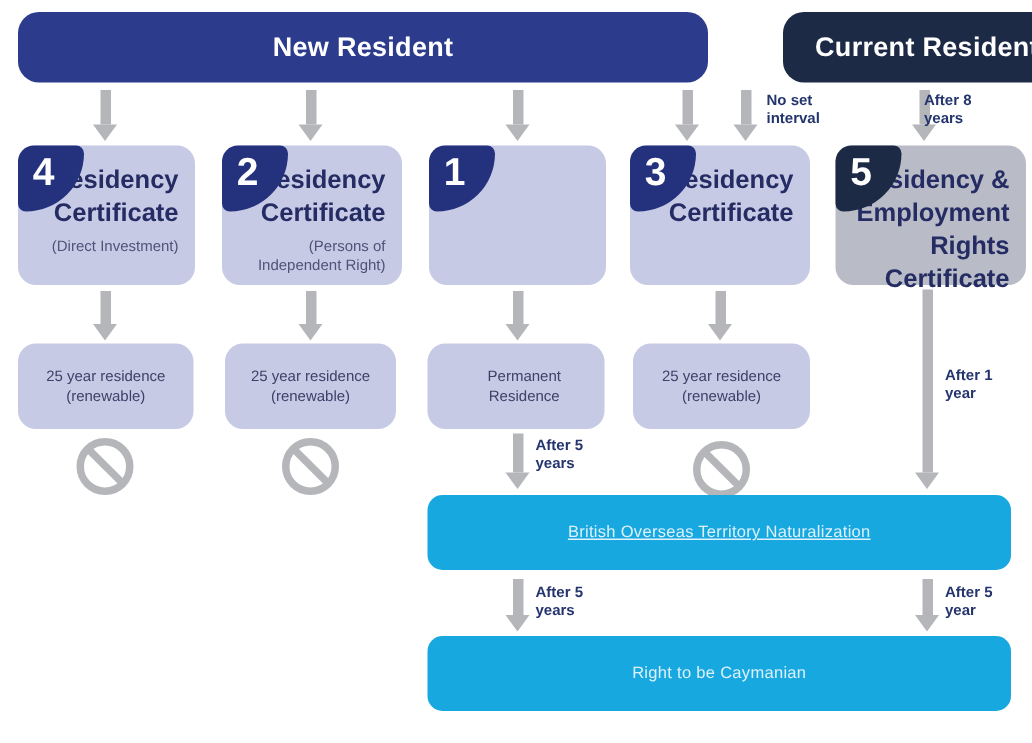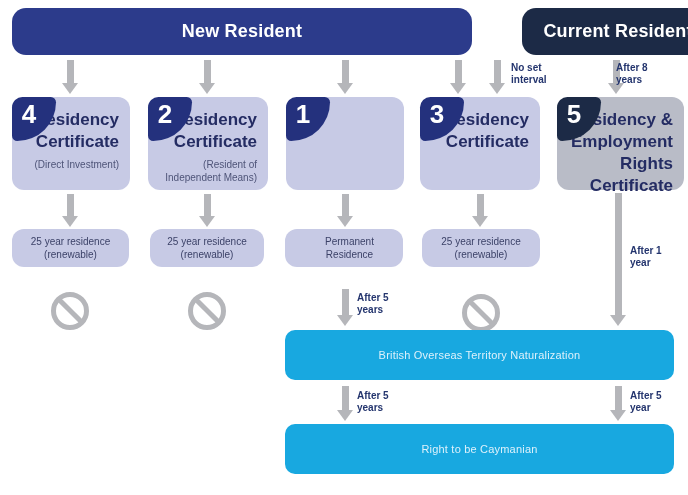--- a/index.html
+++ b/index.html
@@ -26,21 +26,21 @@
     border-radius:12px 6px 100% 6px;
     display:flex;align-items:center;justify-content:center;
     box-sizing:border-box;padding:0 12px 10px 2px;
     color:#ffffff;font-size:26px;font-weight:bold;
   }
   .badge.dark{background:#1c2a46;}
   .card-title{font-size:17px;font-weight:bold;color:#242c63;line-height:1.3;}
   .card-sub{font-size:10px;color:#4e5478;line-height:1.3;margin-top:5px;}
   
   .outcome{
-    position:absolute;top:229px;height:38px;border-radius:12px;background:#c7cae5;
+    position:absolute;top:229px;height:57px;border-radius:12px;background:#c7cae5;
     box-sizing:border-box;display:flex;align-items:center;justify-content:center;
     text-align:center;font-size:10px;color:#3c4268;line-height:1.3;padding:0 10px;
   }
   
   .cyan{
     position:absolute;left:285px;width:389px;height:50px;border-radius:10px;background:#18a8e0;
     display:flex;align-items:center;justify-content:center;
     color:#ddf1fb;font-size:11px;letter-spacing:.2px;
   }
   
@@ -91,21 +91,21 @@
 
   <div class="card" style="left:12px;width:118px;">
     <div class="badge">4</div>
     <div class="card-title">Residency Certificate</div>
     <div class="card-sub">(Direct Investment)</div>
   </div>
 
   <div class="card" style="left:148px;width:120px;">
     <div class="badge">2</div>
     <div class="card-title">Residency Certificate</div>
-    <div class="card-sub">(Resident of Independent Means)</div>
+    <div class="card-sub">(Persons of Independent Right)</div>
   </div>
 
   <div class="card" style="left:286px;width:118px;padding-top:10px;">
     <div class="badge">1</div>
   </div>
 
   <div class="card" style="left:420px;width:120px;">
     <div class="badge">3</div>
     <div class="card-title">Residency Certificate</div>
   </div>
@@ -130,21 +130,21 @@
   <div class="outcome" style="left:422px;width:118px;">25 year residence (renewable)</div>
 
   <div class="noicon" style="left:51px;top:292px;"></div>
   <div class="noicon" style="left:188px;top:292px;"></div>
   <div class="noicon" style="left:462px;top:294px;"></div>
 
   <div class="arrow" style="left:337px;top:289px;height:37px;"></div>
   <div class="albl" style="left:357px;top:292px;width:46px;">After 5
 years</div>
 
-  <div class="cyan" style="top:330px;">British Overseas Territory Naturalization</div>
+  <div class="cyan" style="top:330px;text-decoration:underline;">British Overseas Territory Naturalization</div>
 
   <div class="arrow" style="left:337px;top:386px;height:35px;"></div>
   <div class="albl" style="left:357px;top:390px;width:46px;">After 5
 years</div>
   <div class="arrow" style="left:610px;top:386px;height:35px;"></div>
   <div class="albl" style="left:630px;top:390px;width:46px;">After 5
 year</div>
 
   <div class="cyan" style="top:424px;">Right to be Caymanian</div>
 

